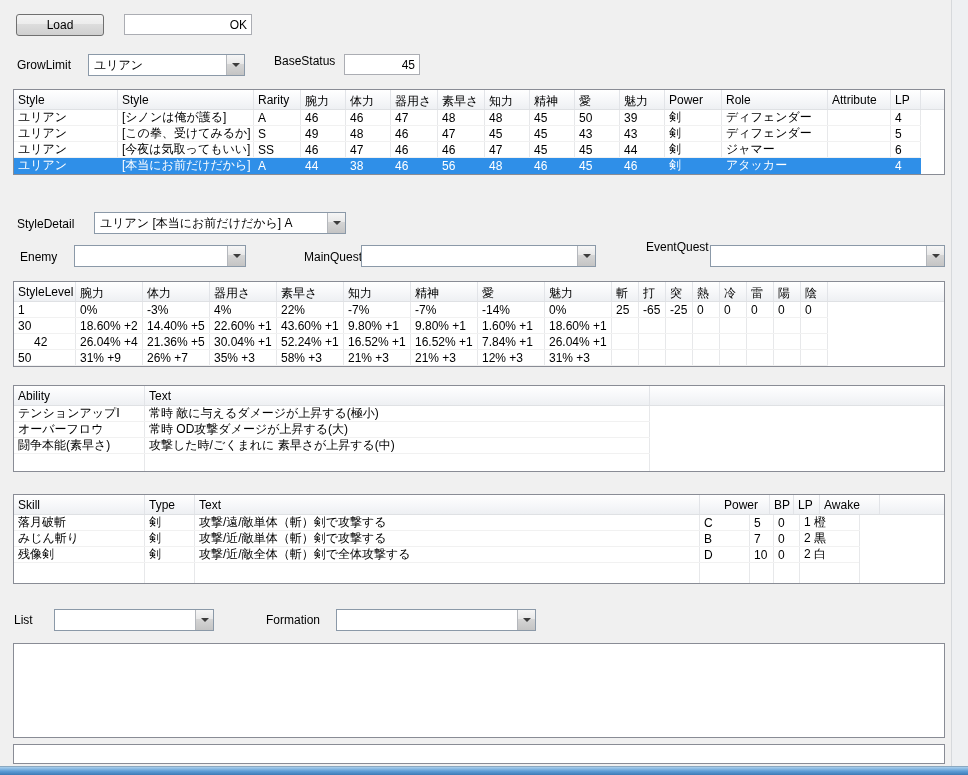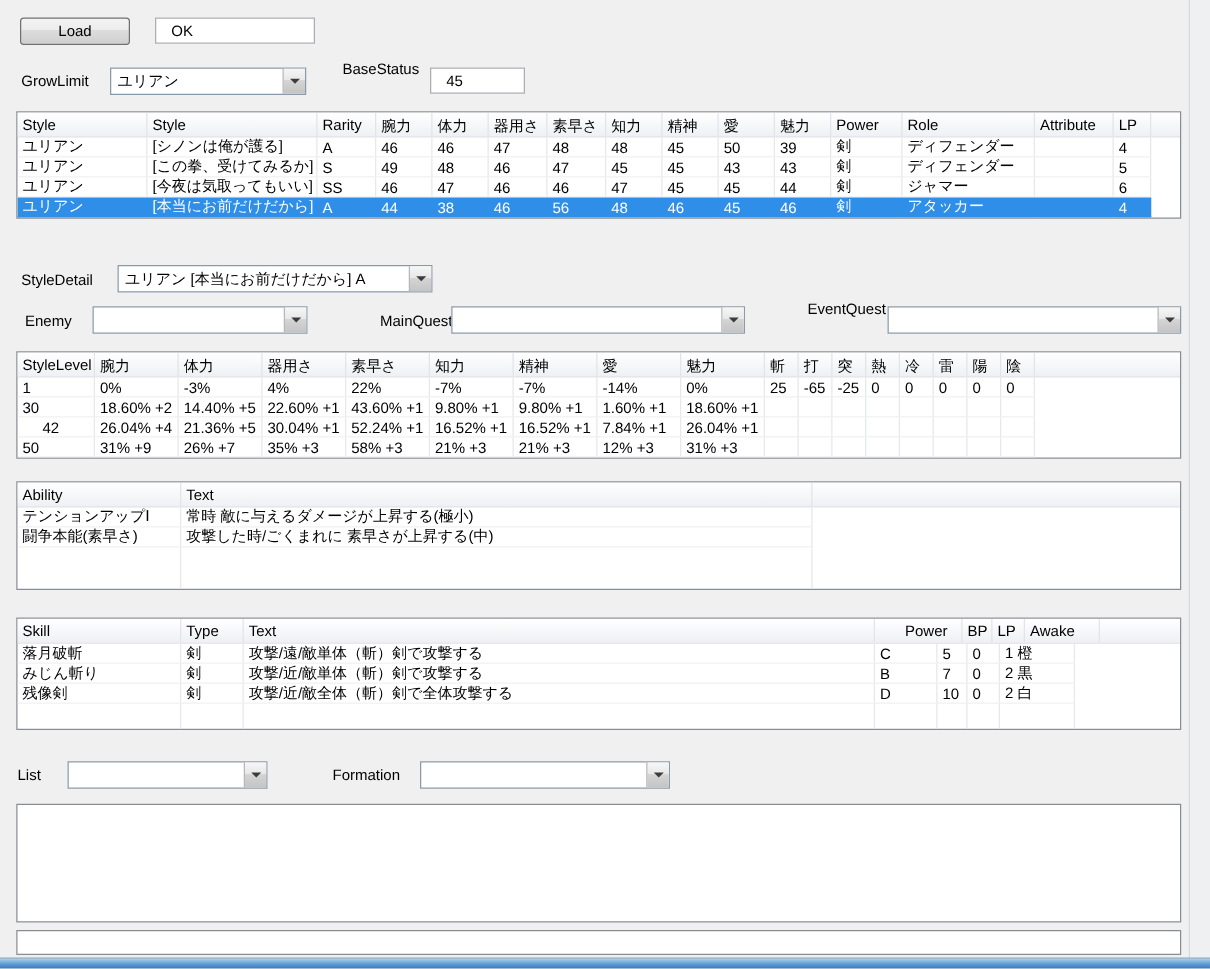--- a/index.html
+++ b/index.html
@@ -3,22 +3,22 @@
 <meta charset="utf-8">
 <style>
   * { margin:0; padding:0; box-sizing:border-box; }
   html,body { background:#dfe3e8; }
   body { font-family:"Liberation Sans","DejaVu Sans",sans-serif; font-size:12px; color:#000; }
   .window { position:relative; width:968px; height:775px; background:var(--window-bg,#f0f0f0); overflow:hidden; }
 
   .btn { position:absolute; display:flex; align-items:center; justify-content:center;
          border:1px solid #707070; border-radius:3px; font-size:12px; cursor:default;
          background:linear-gradient(#f4f4f4,#ececec 45%,#dddddd 46%,#cfcfcf); }
-  .textbox { position:absolute; background:#fff; border:1px solid #abadb3; padding:2px 12px;
-             font-size:12px; font-family:inherit; outline:none; }
+  .textbox { position:absolute; background:#fff; border:1px solid #abadb3; padding:2px 4px;
+             font-size:12px; font-family:inherit; outline:none;text-align:right; }
   .label { position:absolute; font-size:12px; white-space:nowrap; }
 
   .combo { position:absolute; background:#fff; border:1px solid #8b99a8; display:flex; align-items:stretch; }
   .combo .cb-text { flex:1; padding:2px 5px; overflow:hidden; white-space:nowrap; font-size:12px; }
   .combo .cb-btn { width:18px; display:flex; align-items:center; justify-content:center;
                    border-left:1px solid #b4b7bc;
                    background:linear-gradient(#f6f6f6,#e8e8e8 45%,#d5d5d5 46%,#c4c4c4); }
   .combo .cb-arrow { width:0; height:0; border-left:4px solid transparent; border-right:4px solid transparent;
                      border-top:4px solid #3c3c3c; }
 
@@ -51,21 +51,21 @@
   <button class="btn" style="left:16px;top:14px;width:88px;height:22px">Load</button>
   <input class="textbox" style="left: 124px; top: 14px; width: 128px; height: 21px;" value="OK">
 
   <div class="label" style="left:17px;top:58px">GrowLimit</div>
   <div class="combo" style="left:88px;top:54px;width:157px;height:22px">
     <span class="cb-text">ユリアン</span>
     <span class="cb-btn">
         <span class="cb-arrow"></span>
       </span>
   </div>
-  <div class="label" style="left:274px;top:48px">BaseStatus</div>
+  <div class="label" style="left:274px;top:54px">BaseStatus</div>
   <input class="textbox" style="left: 344px; top: 54px; width: 76px; height: 21px;" value="45">
 
   <div class="listview" style="left:13px;top:89px;width:932px;height:86px">
       <div class="lv-head">
         <div class="lv-hcell" style="width: 104px;">Style</div>
         <div class="lv-hcell" style="width: 136px;">Style</div>
         <div class="lv-hcell" style="width: 47px;">Rarity</div>
         <div class="lv-hcell" style="width: 45px;">腕力</div>
         <div class="lv-hcell" style="width: 45px;">体力</div>
         <div class="lv-hcell" style="width: 47px;">器用さ</div>
@@ -315,20 +315,24 @@
       <div class="lv-head">
         <div class="lv-hcell" style="width: 131px;">Ability</div>
         <div class="lv-hcell" style="width: 505px;">Text</div>
         <div class="lv-hcell lv-hfill"></div>
       </div>
       <div class="lv-row" style="width: 636px;">
         <div class="lv-cell" style="width: 131px;">テンションアップⅠ</div>
         <div class="lv-cell" style="width: 505px;">常時 敵に与えるダメージが上昇する(極小)</div>
       </div>
       <div class="lv-row" style="width: 636px;">
+        <div class="lv-cell" style="width: 131px;">オーバーフロウ</div>
+        <div class="lv-cell" style="width: 505px;">常時 OD攻撃ダメージが上昇する(大)</div>
+      </div>
+      <div class="lv-row" style="width: 636px;">
         <div class="lv-cell" style="width: 131px;">闘争本能(素早さ)</div>
         <div class="lv-cell" style="width: 505px;">攻撃した時/ごくまれに 素早さが上昇する(中)</div>
       </div>
       <div class="lv-gridline" style="left: 130px;"></div>
       <div class="lv-gridline" style="left: 635px;"></div>
     </div>
 
   <div class="listview" style="left:13px;top:494px;width:932px;height:90px">
       <div class="lv-head">
         <div class="lv-hcell" style="width: 131px;">Skill</div>

